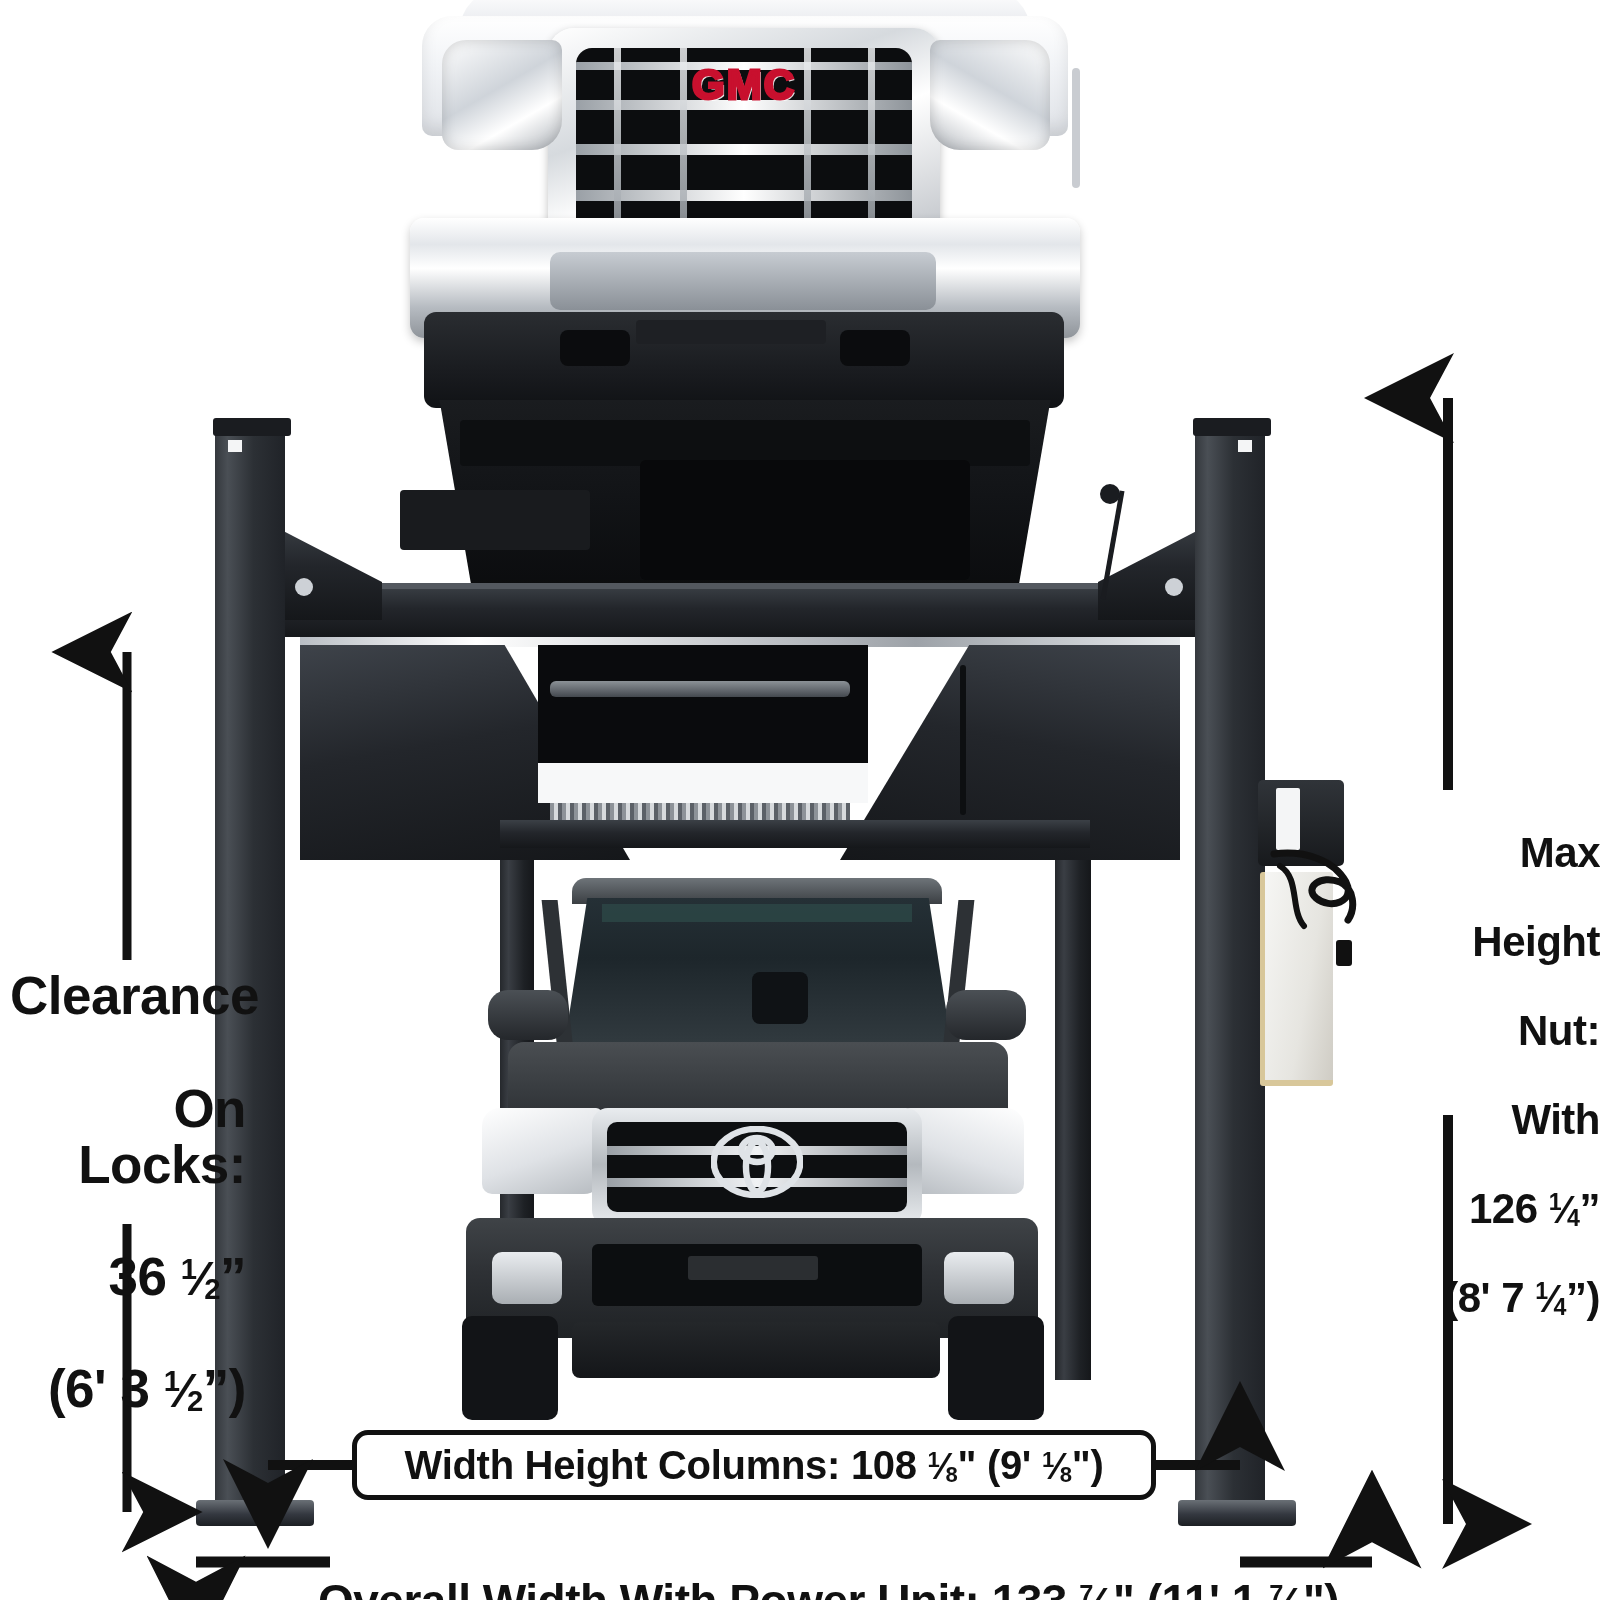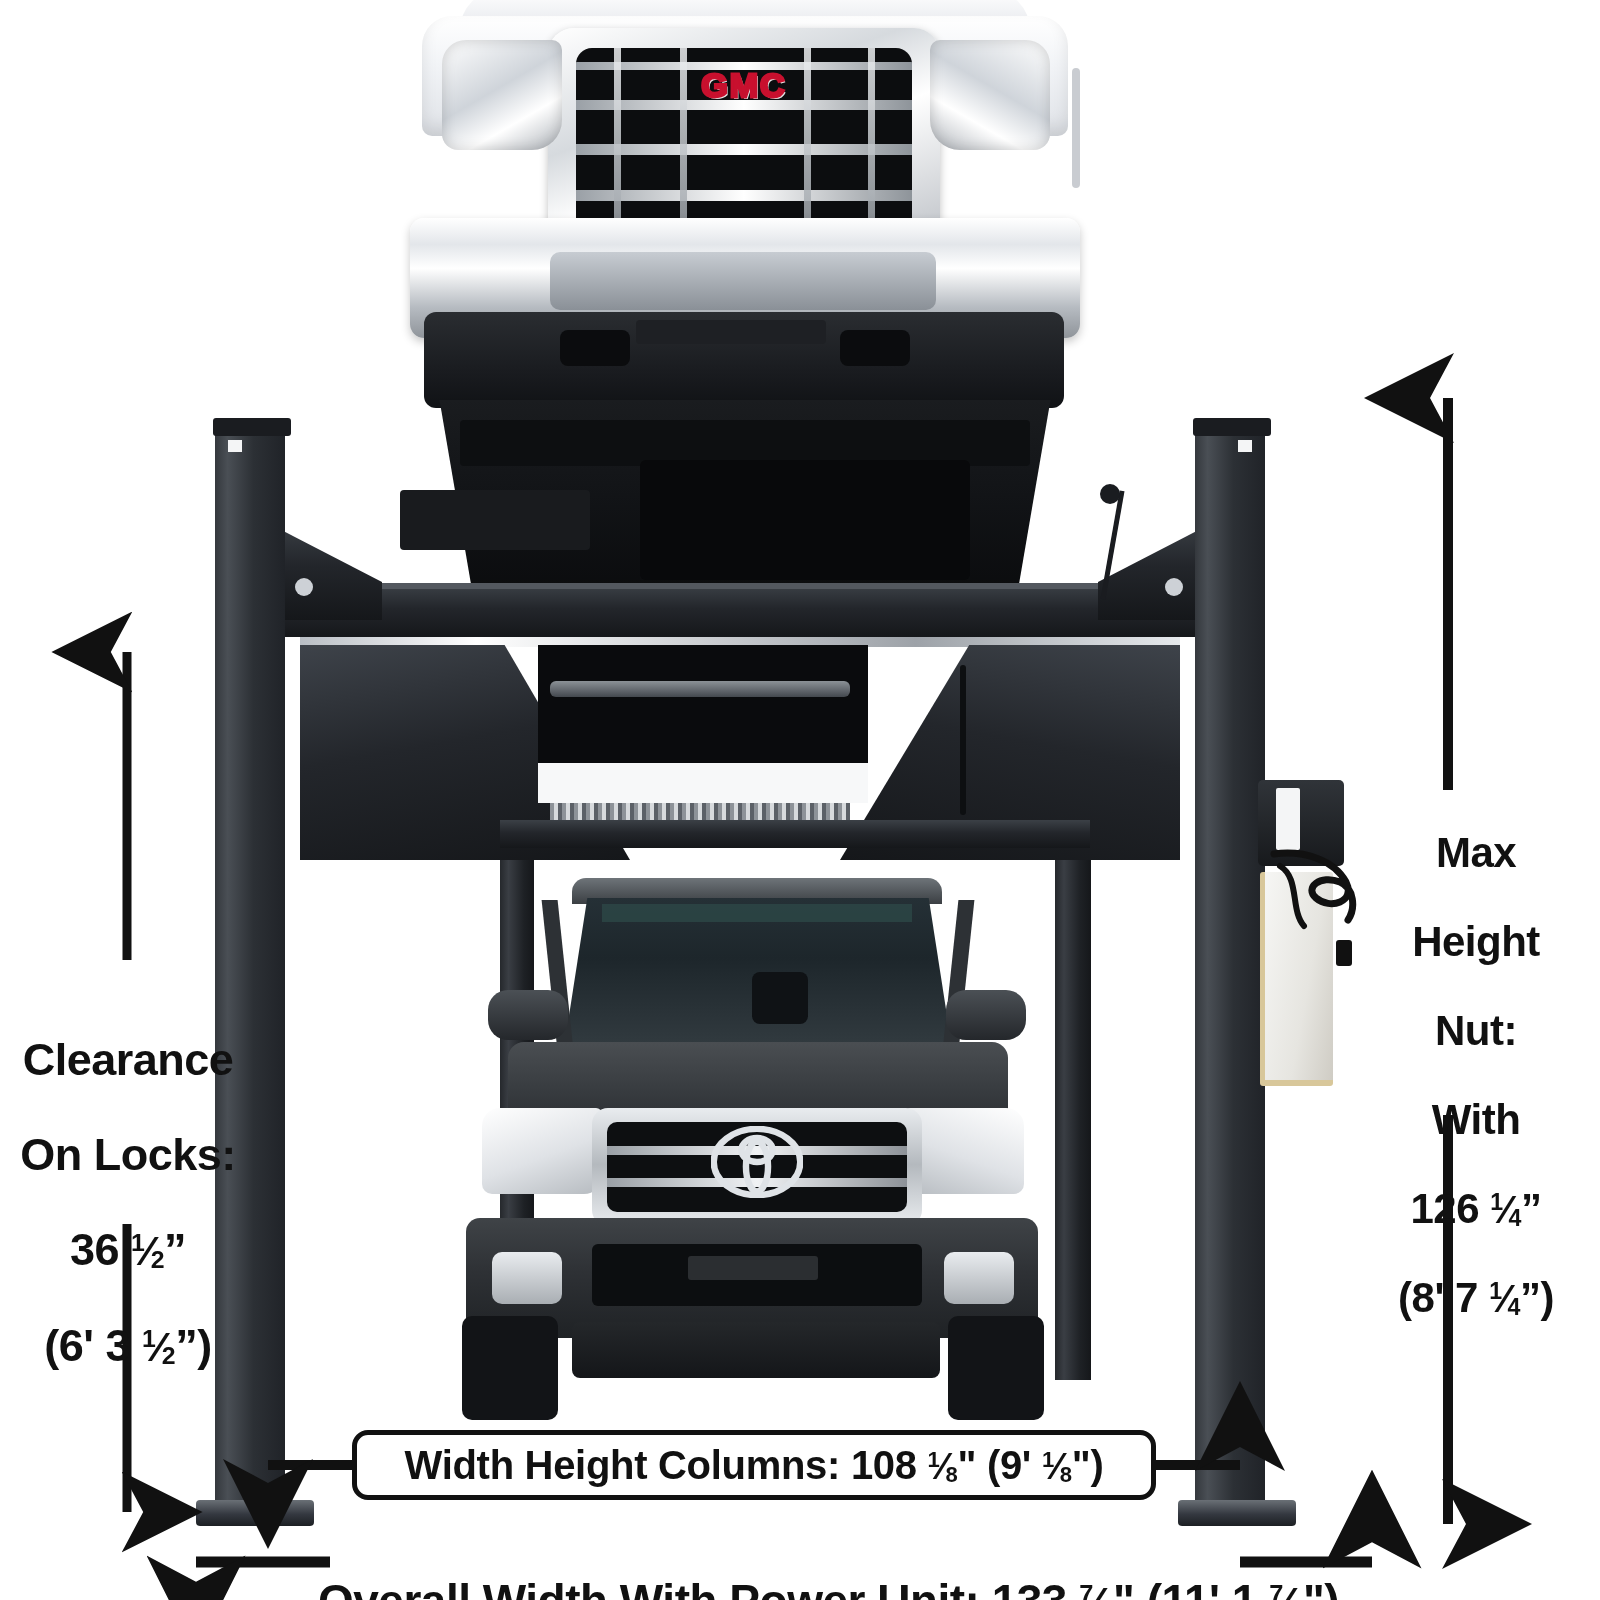--- a/index.html
+++ b/index.html
@@ -21,21 +21,21 @@
     background:linear-gradient(180deg,#3b4046 0%,#23262b 45%,#15171a 100%);
   }
 
   
   .dimtext{
     position:absolute;text-align:center;line-height:1.06;
     font-weight:700;letter-spacing:-0.5px;
     color:#111;white-space:pre-line;
     font-family:"Liberation Sans",sans-serif;
   }
-  .dimtext span.l{display:block;}
+  .dimtext span.l{display:block;text-align:right;}
   .slashfrac{display:inline-block;font-size:.92em;}
   .sup{font-size:.6em;vertical-align:.55em;}
   .sub{font-size:.6em;vertical-align:-.12em;}
 
   
   .callout{
     position:absolute;border:5px solid #111;border-radius:16px;background:#fff;
     display:flex;align-items:center;justify-content:center;
     font-weight:700;color:#111;box-sizing:border-box;
   }
@@ -68,21 +68,21 @@
       <div class="abs" style="left:0;top:96px;width:100%;height:11px;background:linear-gradient(90deg,#9aa0a6,#fff,#8e949a);"></div>
       <div class="abs" style="left:0;top:142px;width:100%;height:11px;background:linear-gradient(90deg,#9aa0a6,#fff,#8e949a);"></div>
 
       <div class="abs" style="left:38px;top:0;width:7px;height:100%;background:linear-gradient(180deg,#eef0f2,#9aa0a6);opacity:.85;"></div>
       <div class="abs" style="left:104px;top:0;width:7px;height:100%;background:linear-gradient(180deg,#eef0f2,#9aa0a6);opacity:.85;"></div>
       <div class="abs" style="left:228px;top:0;width:7px;height:100%;background:linear-gradient(180deg,#eef0f2,#9aa0a6);opacity:.85;"></div>
       <div class="abs" style="left:292px;top:0;width:7px;height:100%;background:linear-gradient(180deg,#eef0f2,#9aa0a6);opacity:.85;"></div>
     </div>
 
     <div class="abs" style="left:268px;top:72px;width:152px;height:46px;display:flex;align-items:center;justify-content:center;">
-      <span style="font-family:'Liberation Sans',sans-serif;font-weight:700;font-size:34px;letter-spacing:2px;
+      <span style="font-family:'Liberation Sans',sans-serif;font-weight:700;font-size:42px;letter-spacing:2px;
                    color:#c8102e;-webkit-text-stroke:3px #c8102e;
                    text-shadow:0 0 0 #c8102e, 2px 2px 0 rgba(255,255,255,.9);">GMC</span>
     </div>
 
     <div class="abs" style="left:42px;top:50px;width:120px;height:110px;border-radius:24px 10px 30px 16px;
                 background:linear-gradient(150deg,#ffffff,#cfd4da 45%,#ffffff 70%,#aeb3b9);
                 box-shadow:inset 0 0 14px rgba(0,0,0,.18);"></div>
     <div class="abs" style="left:530px;top:50px;width:120px;height:110px;border-radius:10px 24px 16px 30px;
                 background:linear-gradient(210deg,#ffffff,#cfd4da 45%,#ffffff 70%,#aeb3b9);
                 box-shadow:inset 0 0 14px rgba(0,0,0,.18);"></div>
@@ -270,21 +270,21 @@
       <line x1="352" y1="1465" x2="268" y2="1465" stroke="#111" stroke-width="10" marker-end="url(#ahL)"></line>
       <line x1="1156" y1="1465" x2="1240" y2="1465" stroke="#111" stroke-width="10" marker-end="url(#ahR)"></line>
     </g>
 
     <g>
       <line x1="330" y1="1562" x2="196" y2="1562" stroke="#111" stroke-width="11" marker-end="url(#ahL)"></line>
       <line x1="1240" y1="1562" x2="1372" y2="1562" stroke="#111" stroke-width="11" marker-end="url(#ahR)"></line>
     </g>
   </svg>
 
-  <div class="dimtext" style="left:10px;top:988px;width:236px;font-size:45px;">
+  <div class="dimtext" style="left:10px;top:912px;width:236px;font-size:53px;">
     <span class="l">Clearance</span>
     <span class="l">On Locks:</span>
     <span class="l" style="white-space:nowrap;">
       <span>36</span><span> </span><span class="slashfrac"><span class="sup">1</span>⁄<span class="sub">2</span></span>”
     </span>
     <span class="l" style="white-space:nowrap;">
       (<span>6' 3</span><span> </span><span class="slashfrac"><span class="sup">1</span>⁄<span class="sub">2</span></span>”)
     </span>
   </div>
 

